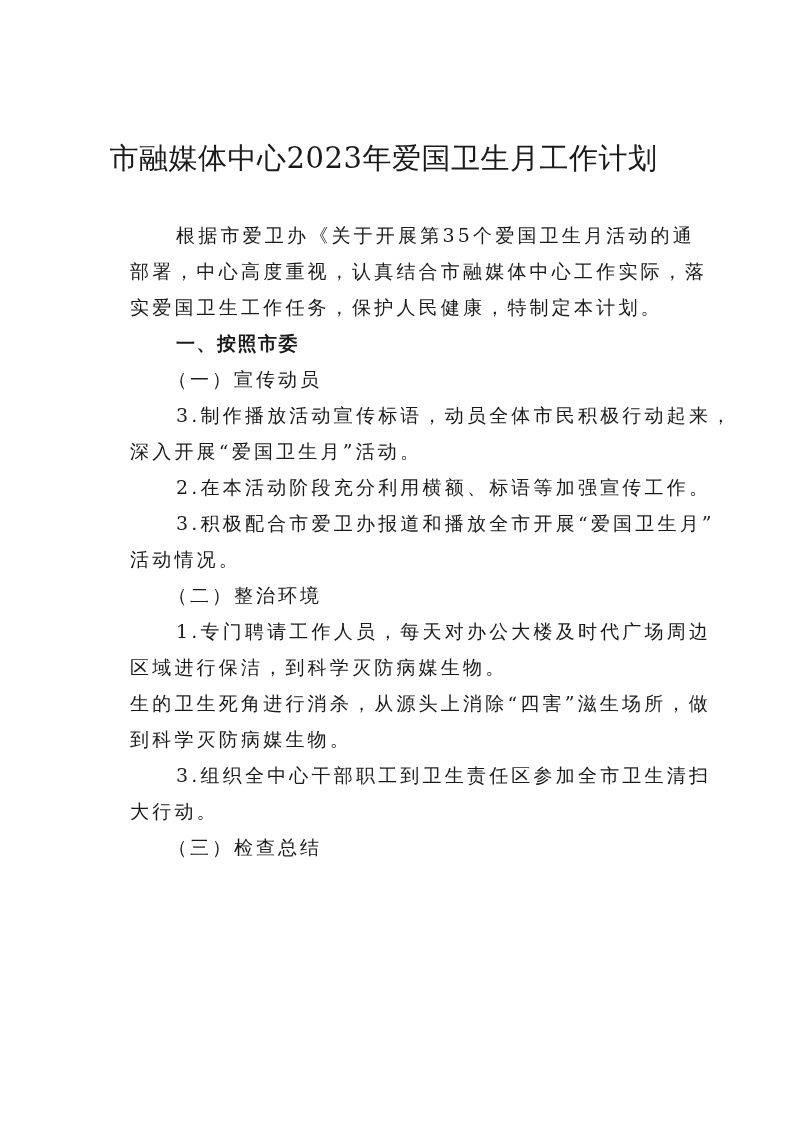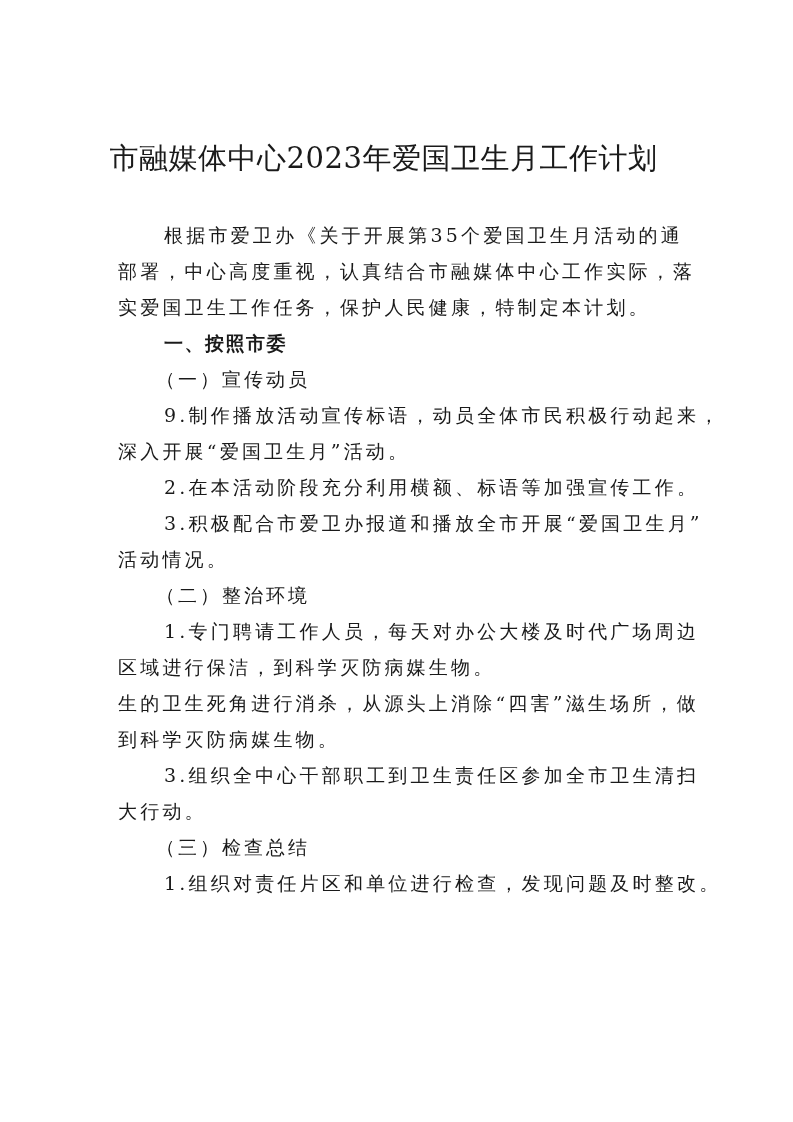--- a/index.html
+++ b/index.html
@@ -40,20 +40,21 @@
     font-size: 19px;
     letter-spacing: 3.2px;
     line-height: 36px;
     text-align: justify;
     text-align-last: left;
     white-space: nowrap;
   }
   .line {
     height: 36px;
     line-height: 36px;
+    margin-left: 12px;
   }
   .indent { padding-left: 46px; }
   .h1 {
     font-family: "DejaVu Sans", "Liberation Sans", sans-serif;
     font-weight: bold;
     letter-spacing: 1.5px;
   }
   .h2 {
     letter-spacing: 3px;
   }
@@ -66,31 +67,30 @@
   <div class="title">市融媒体中心2023年爱国卫生月工作计划</div>
 
   <div class="body-text" style="top:217px;">
     <div class="line indent">根据市爱卫办《关于开展第35个爱国卫生月活动的通</div>
     <div class="line">部署，中心高度重视，认真结合市融媒体中心工作实际，落</div>
     <div class="line">实爱国卫生工作任务，保护人民健康，特制定本计划。</div>
 
     <div class="line indent h1">一、按照市委</div>
 
     <div class="line indent h2" style="padding-left:38px;">（一）宣传动员</div>
-    <div class="line indent">9.制作播放活动宣传标语，动员全体市民积极行动起来，</div>
+    <div class="line indent">3.制作播放活动宣传标语，动员全体市民积极行动起来，</div>
     <div class="line">深入开展“爱国卫生月”活动。</div>
     <div class="line indent">2.在本活动阶段充分利用横额、标语等加强宣传工作。</div>
     <div class="line indent">3.积极配合市爱卫办报道和播放全市开展“爱国卫生月”</div>
     <div class="line">活动情况。</div>
 
     <div class="line indent h2" style="padding-left:38px;">（二）整治环境</div>
     <div class="line indent">1.专门聘请工作人员，每天对办公大楼及时代广场周边</div>
     <div class="line">区域进行保洁，到科学灭防病媒生物。</div>
     <div class="line">生的卫生死角进行消杀，从源头上消除“四害”滋生场所，做</div>
     <div class="line">到科学灭防病媒生物。</div>
     <div class="line indent">3.组织全中心干部职工到卫生责任区参加全市卫生清扫</div>
     <div class="line">大行动。</div>
 
     <div class="line indent h2" style="padding-left:38px;">（三）检查总结</div>
-    <div class="line indent">1.组织对责任片区和单位进行检查，发现问题及时整改。</div>
   </div>
 
 </div>
 
 </body></html>

